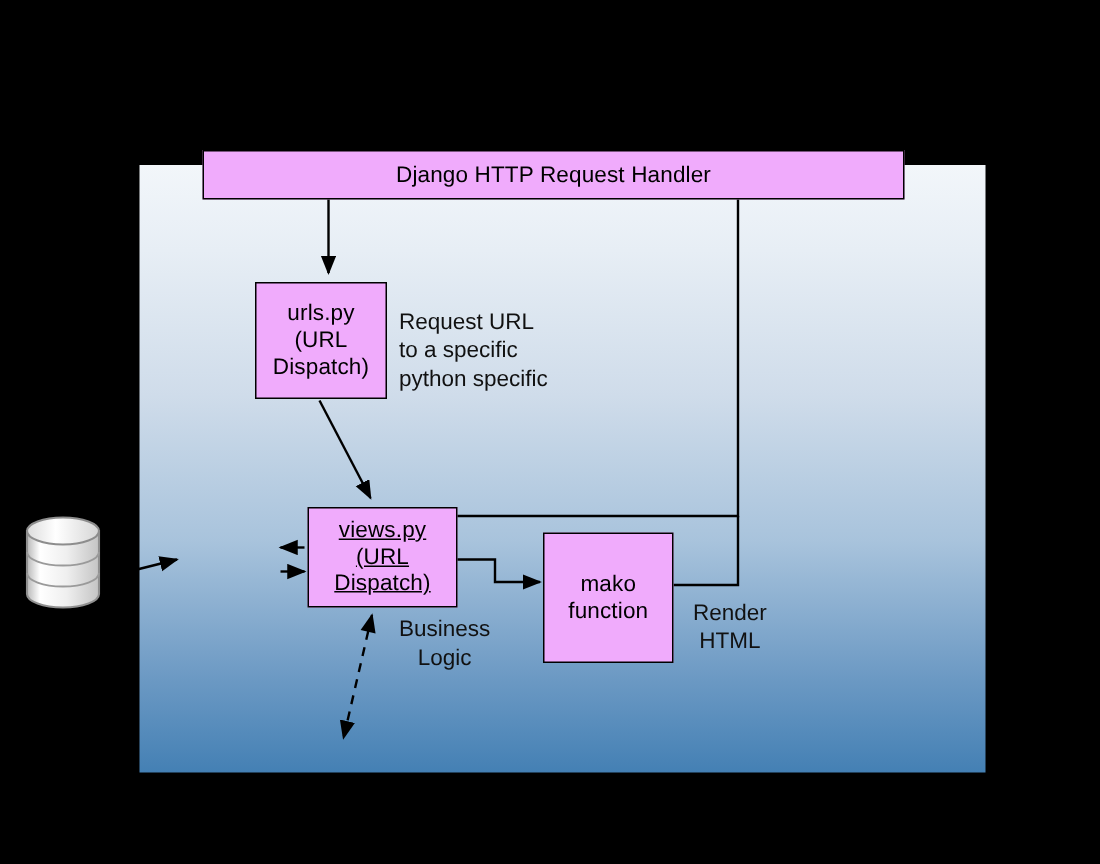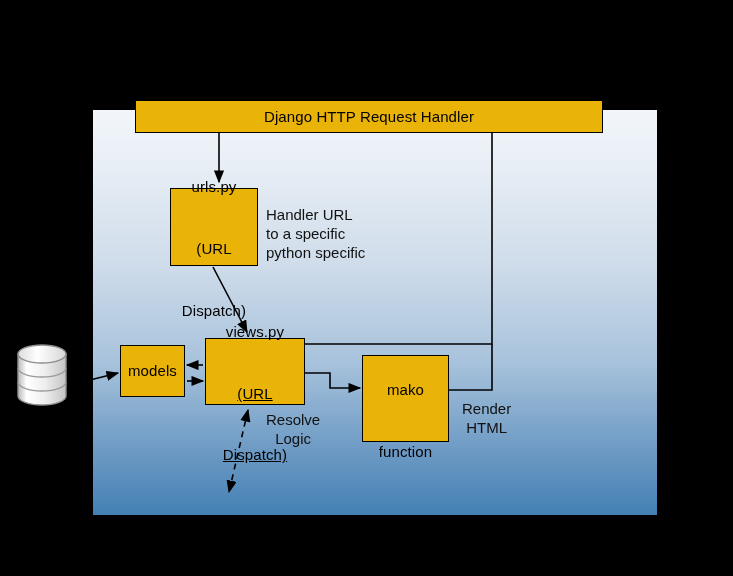--- a/index.html
+++ b/index.html
@@ -22,34 +22,34 @@
     left: 93px;
     top: 110px;
     width: 564px;
     height: 405px;
     background: linear-gradient(to bottom, #f2f6fa 0%, #e7eef5 14%, #cfdcea 38%, #a8c3dc 62%, #6d9ac4 84%, #4480b4 100%);
   }
 
   
   .node {
     position: absolute;
-    background: #eab308;
+    background: #f0abfc;
     border: 1.6px solid #000000;
     box-sizing: border-box;
     display: flex;
     align-items: center;
     justify-content: center;
     text-align: center;
     color: #000000;
     font-size: 15px;
     line-height: 1.18;
     letter-spacing: .1px;
   }
   .node .lines { display: block; }
-  .node .lines span { display: block; white-space: nowrap; margin-top: 44px; }
+  .node .lines span { display: block; white-space: nowrap; }
 
   #django-box { left: 135px; top: 100px; width: 468px; height: 33px; font-size: 15px; }
   #urls-box   { left: 170px; top: 188px; width: 88px;  height: 78px; }
   #views-box  { left: 205px; top: 338px; width: 100px;  height: 67px; text-decoration: underline; }
   #models-box { left: 120px; top: 345px; width: 65px;  height: 52px; }
   #mako-box   { left: 362px; top: 355px; width: 87px;  height: 87px; }
   #external-box { left: 140px; top: 495px; width: 470px; height: 34px; font-size: 15px; }
 
   
   .annotation {
@@ -170,40 +170,37 @@
   </div>
 
   <div class="node" id="views-box">
     <span class="lines">
       <span>views.py</span>
       <span>(URL</span>
       <span>Dispatch)</span>
     </span>
   </div>
 
-  <div class="node" id="models-box">
-    <span>models</span>
-  </div>
 
   <div class="node" id="mako-box">
     <span class="lines">
       <span>mako</span>
       <span>function</span>
     </span>
   </div>
 
 
   <div class="annotation" id="ann-resolve">
-    <span>Handler URL</span>
+    <span>Request URL</span>
     <span>to a specific</span>
     <span>python specific</span>
   </div>
 
   <div class="annotation" id="ann-business">
-    <span>Resolve</span>
+    <span>Business</span>
     <span>Logic</span>
   </div>
 
   <div class="annotation" id="ann-render">
     <span>Render</span>
     <span>HTML</span>
   </div>
 
 </div>
 

